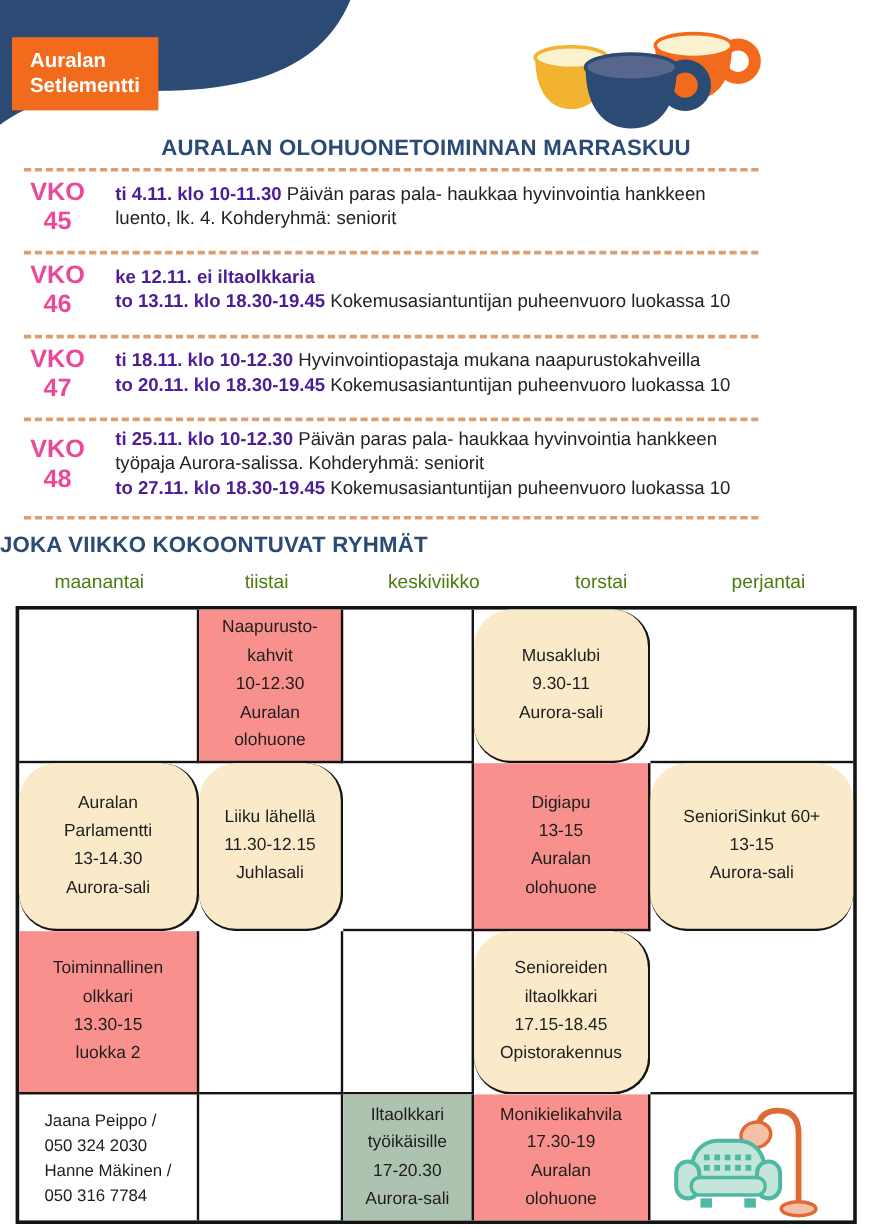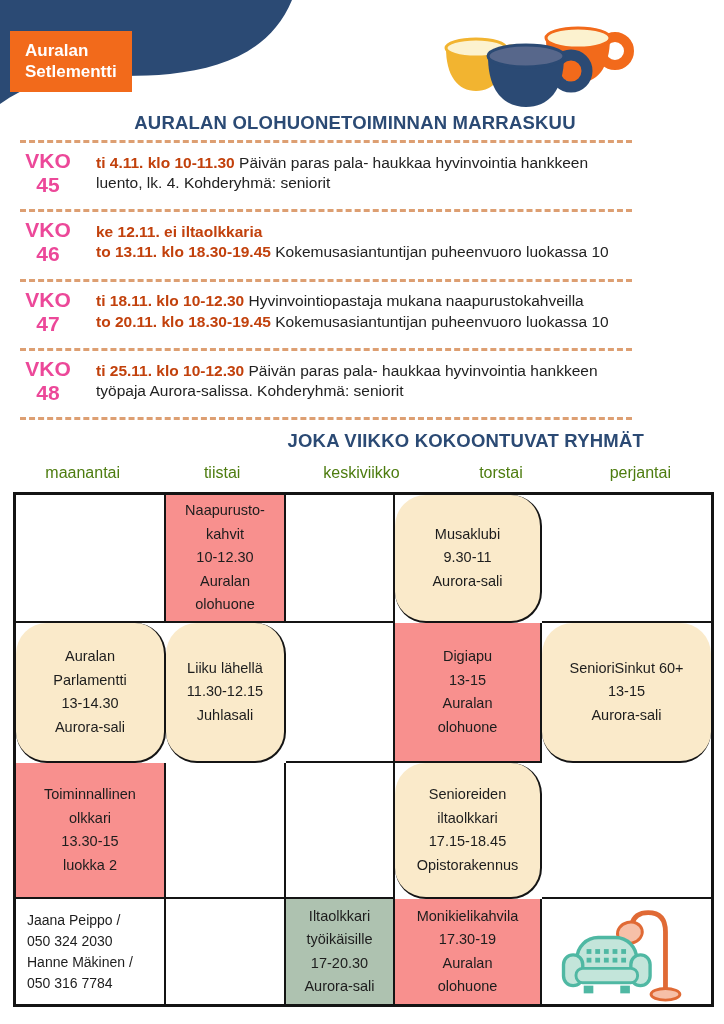--- a/index.html
+++ b/index.html
@@ -15,37 +15,37 @@
   .header{position:relative;height:108px;}
   .blob{position:absolute;left:0;top:0;width:300px;height:110px;}
   .badge{position:absolute;left:10px;top:31px;background:var(--orange);color:#fff;font-weight:bold;font-size:17px;line-height:1.25;padding:9px 15px;}
   .cups{position:absolute;right:4px;top:8px;width:222px;height:100px;}
   
   .main-title{margin-top:4px;text-align:center;padding-left:66px;color:var(--navy);font-weight:bold;font-size:18.5px;letter-spacing:.2px;}
   .dashline{border-top:3px dashed var(--dash);margin:6px 12px 0 20px;}
   .week-row{display:flex;align-items:center;padding:6px 8px 6px 0;}
   .vko{width:96px;flex:0 0 96px;text-align:center;font-weight:bold;font-size:21px;line-height:1.15;color:#ec4899;}
   .wtext{flex:1;font-size:15.5px;line-height:1.32;color:#222;padding-right:4px;}
-  .wtext b{color:#c2410c;}
-  
-  .section-title{margin-top:10px;text-align:right;color:var(--navy);font-weight:bold;font-size:18.5px;letter-spacing:.2px;}
+  .wtext b{color:#4c1d95;}
+  
+  .section-title{margin-top:10px;text-align:left;color:var(--navy);font-weight:bold;font-size:18.5px;letter-spacing:.2px;}
   .day-headers{display:flex;width:697px;margin:12px 0 10px 13px;}
   .day-headers span{flex:1;text-align:center;font-size:16px;color:#4d7c0f;}
   
   .grid{width:701px;margin-left:13px;border:3px solid #141414;display:grid;
         grid-template-columns:150px 120px 109px 147px 169px;
         grid-template-rows:128px 140px 136px 105px;background:#fff;}
   .cell{border-right:2px solid #141414;border-bottom:2px solid #141414;display:flex;align-items:center;justify-content:center;
         text-align:center;font-size:14.5px;line-height:1.62;white-space:pre-line;padding:2px;}
   .cell.c5{border-right:none;}
   .cell.r4{border-bottom:none;}
   .cell.pink{background:var(--pink);}
   .cell.cream{background:var(--cream);border-radius:31px;}
   .cell.green{background:var(--green);}
-  .cell.contact{justify-content:flex-start;text-align:left;padding-left:11px;font-size:14px;line-height:1.5;}
+  .cell.contact{justify-content:flex-start;text-align:left;padding-left:21px;font-size:14px;line-height:1.5;}
   .cell.illus{padding:0;}
   .livingroom{width:162px;height:101px;}
 </style>
 </head>
 <body>
 
 <div class="page">
 
   <div class="header">
     <svg class="blob" viewBox="0 0 300 110">
@@ -109,20 +109,21 @@
   </div>
   <div class="dashline"></div>
 
   <div class="week-row">
     <div class="vko">
       <div>VKO</div>
       <div>48</div>
     </div>
     <div class="wtext">
       <p><b>ti 25.11. klo 10-12.30</b><span> Päivän paras pala- haukkaa hyvinvointia hankkeen työpaja Aurora-salissa. Kohderyhmä: seniorit</span></p>
+      <p><b>to 27.11. klo 18.30-19.45</b><span> Kokemusasiantuntijan puheenvuoro luokassa 10</span></p>
     </div>
   </div>
   <div class="dashline"></div>
 
   <div class="section-title">JOKA VIIKKO KOKOONTUVAT RYHMÄT</div>
 
   <div class="day-headers">
     <span>maanantai</span>
     <span>tiistai</span>
     <span>keskiviikko</span>

